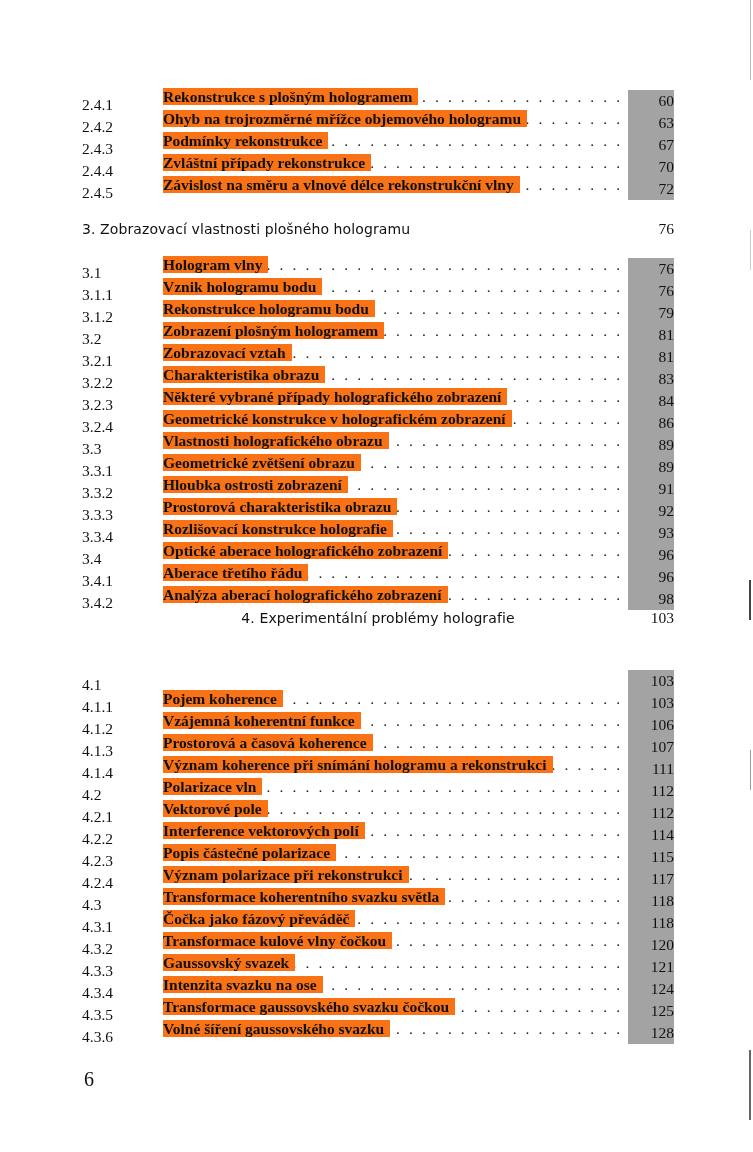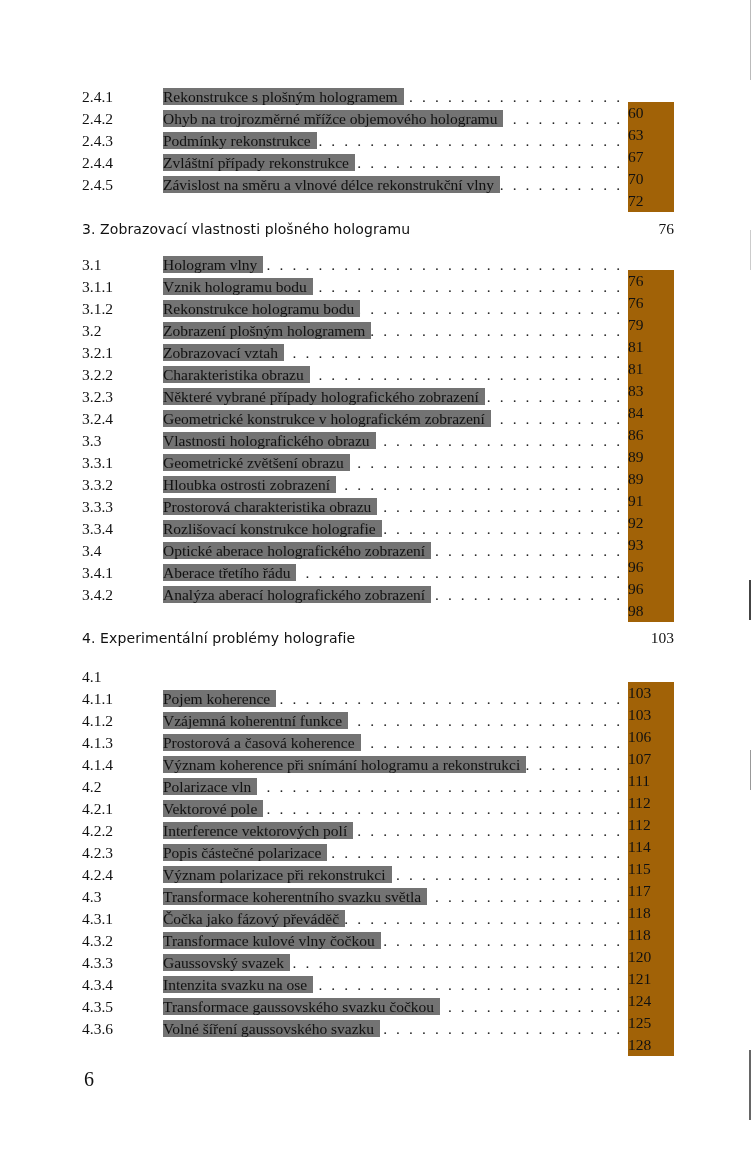--- a/index.html
+++ b/index.html
@@ -1,26 +1,26 @@
 <!DOCTYPE html>
 <html><head>
 <meta charset="utf-8">
 <style>
   html, body { margin: 0; padding: 0; background: #ffffff; }
   body { width: 753px; height: 1152px; position: relative; overflow: hidden;
          font-family: "Liberation Serif", "DejaVu Serif", serif; color: #111; }
   .page { position: absolute; left: 0; top: 0; width: 753px; height: 1152px; }
   .block { position: absolute; left: 82px; width: 592px; }
   .row { position: relative; height: 22px; line-height: 22px; font-size: 15.5px; white-space: nowrap; }
-  .num { position: absolute; left: 0; top: 0; width: 80px; }
+  .num { position: absolute; left: 0; top: 8px; width: 80px; }
   .title { position: absolute; left: 81px; top: 0; right: 48px; overflow: hidden; }
-  .title span.t { background: #737373; padding-right: 6px; position: relative; z-index: 1; }
+  .title span.t { background: #f97316; padding-right: 6px; position: relative; z-index: 1; font-weight: bold; }
   .title::after { content: ". . . . . . . . . . . . . . . . . . . . . . . . . . . . . . . . . . . . . . . . . . . . . . . . . . . . . . . . . . ";
                   position: absolute; left: 0; top: 0; white-space: nowrap; letter-spacing: 2.6px; color: #222; }
-  .page-num { position: absolute; right: 0; top: 16px; width: 46px; background: #a16207; }
+  .page-num { position: absolute; right: 0; top: 4px; width: 46px; text-align: right; background: #a3a3a3; }
   .chapter { position: absolute; left: 82px; width: 592px; height: 24px; line-height: 24px; }
   .chapter .ctitle { font-family: "DejaVu Sans", "Liberation Sans", sans-serif; font-weight: normal; font-size: 14px; letter-spacing: 0.1px; }
   .chapter .cpage { position: absolute; right: 0; top: 0; font-size: 15.5px; }
   .folio { position: absolute; left: 84px; top: 1068px; font-size: 20px; }
   .edge { position: absolute; right: 2px; width: 1px; background: #999; }
 </style>
 </head>
 <body>
 
 <div class="page">
@@ -134,21 +134,21 @@
         <span class="title"><span class="t">Aberace třetího řádu</span></span>
         <span class="page-num">96</span>
       </div>
     <div class="row">
         <span class="num">3.4.2</span>
         <span class="title"><span class="t">Analýza aberací holografického zobrazení</span></span>
         <span class="page-num">98</span>
       </div>
   </div>
 
-  <div class="chapter" style="top:626px;">
+  <div class="chapter" style="top:606px;text-align:center;">
     <span class="ctitle">4. Experimentální problémy holografie</span>
     <span class="cpage">103</span>
   </div>
 
   <div class="block" style="top:666px;">
     <div class="row">
         <span class="num">4.1</span>
         <span class="page-num">103</span>
       </div>
     <div class="row">

